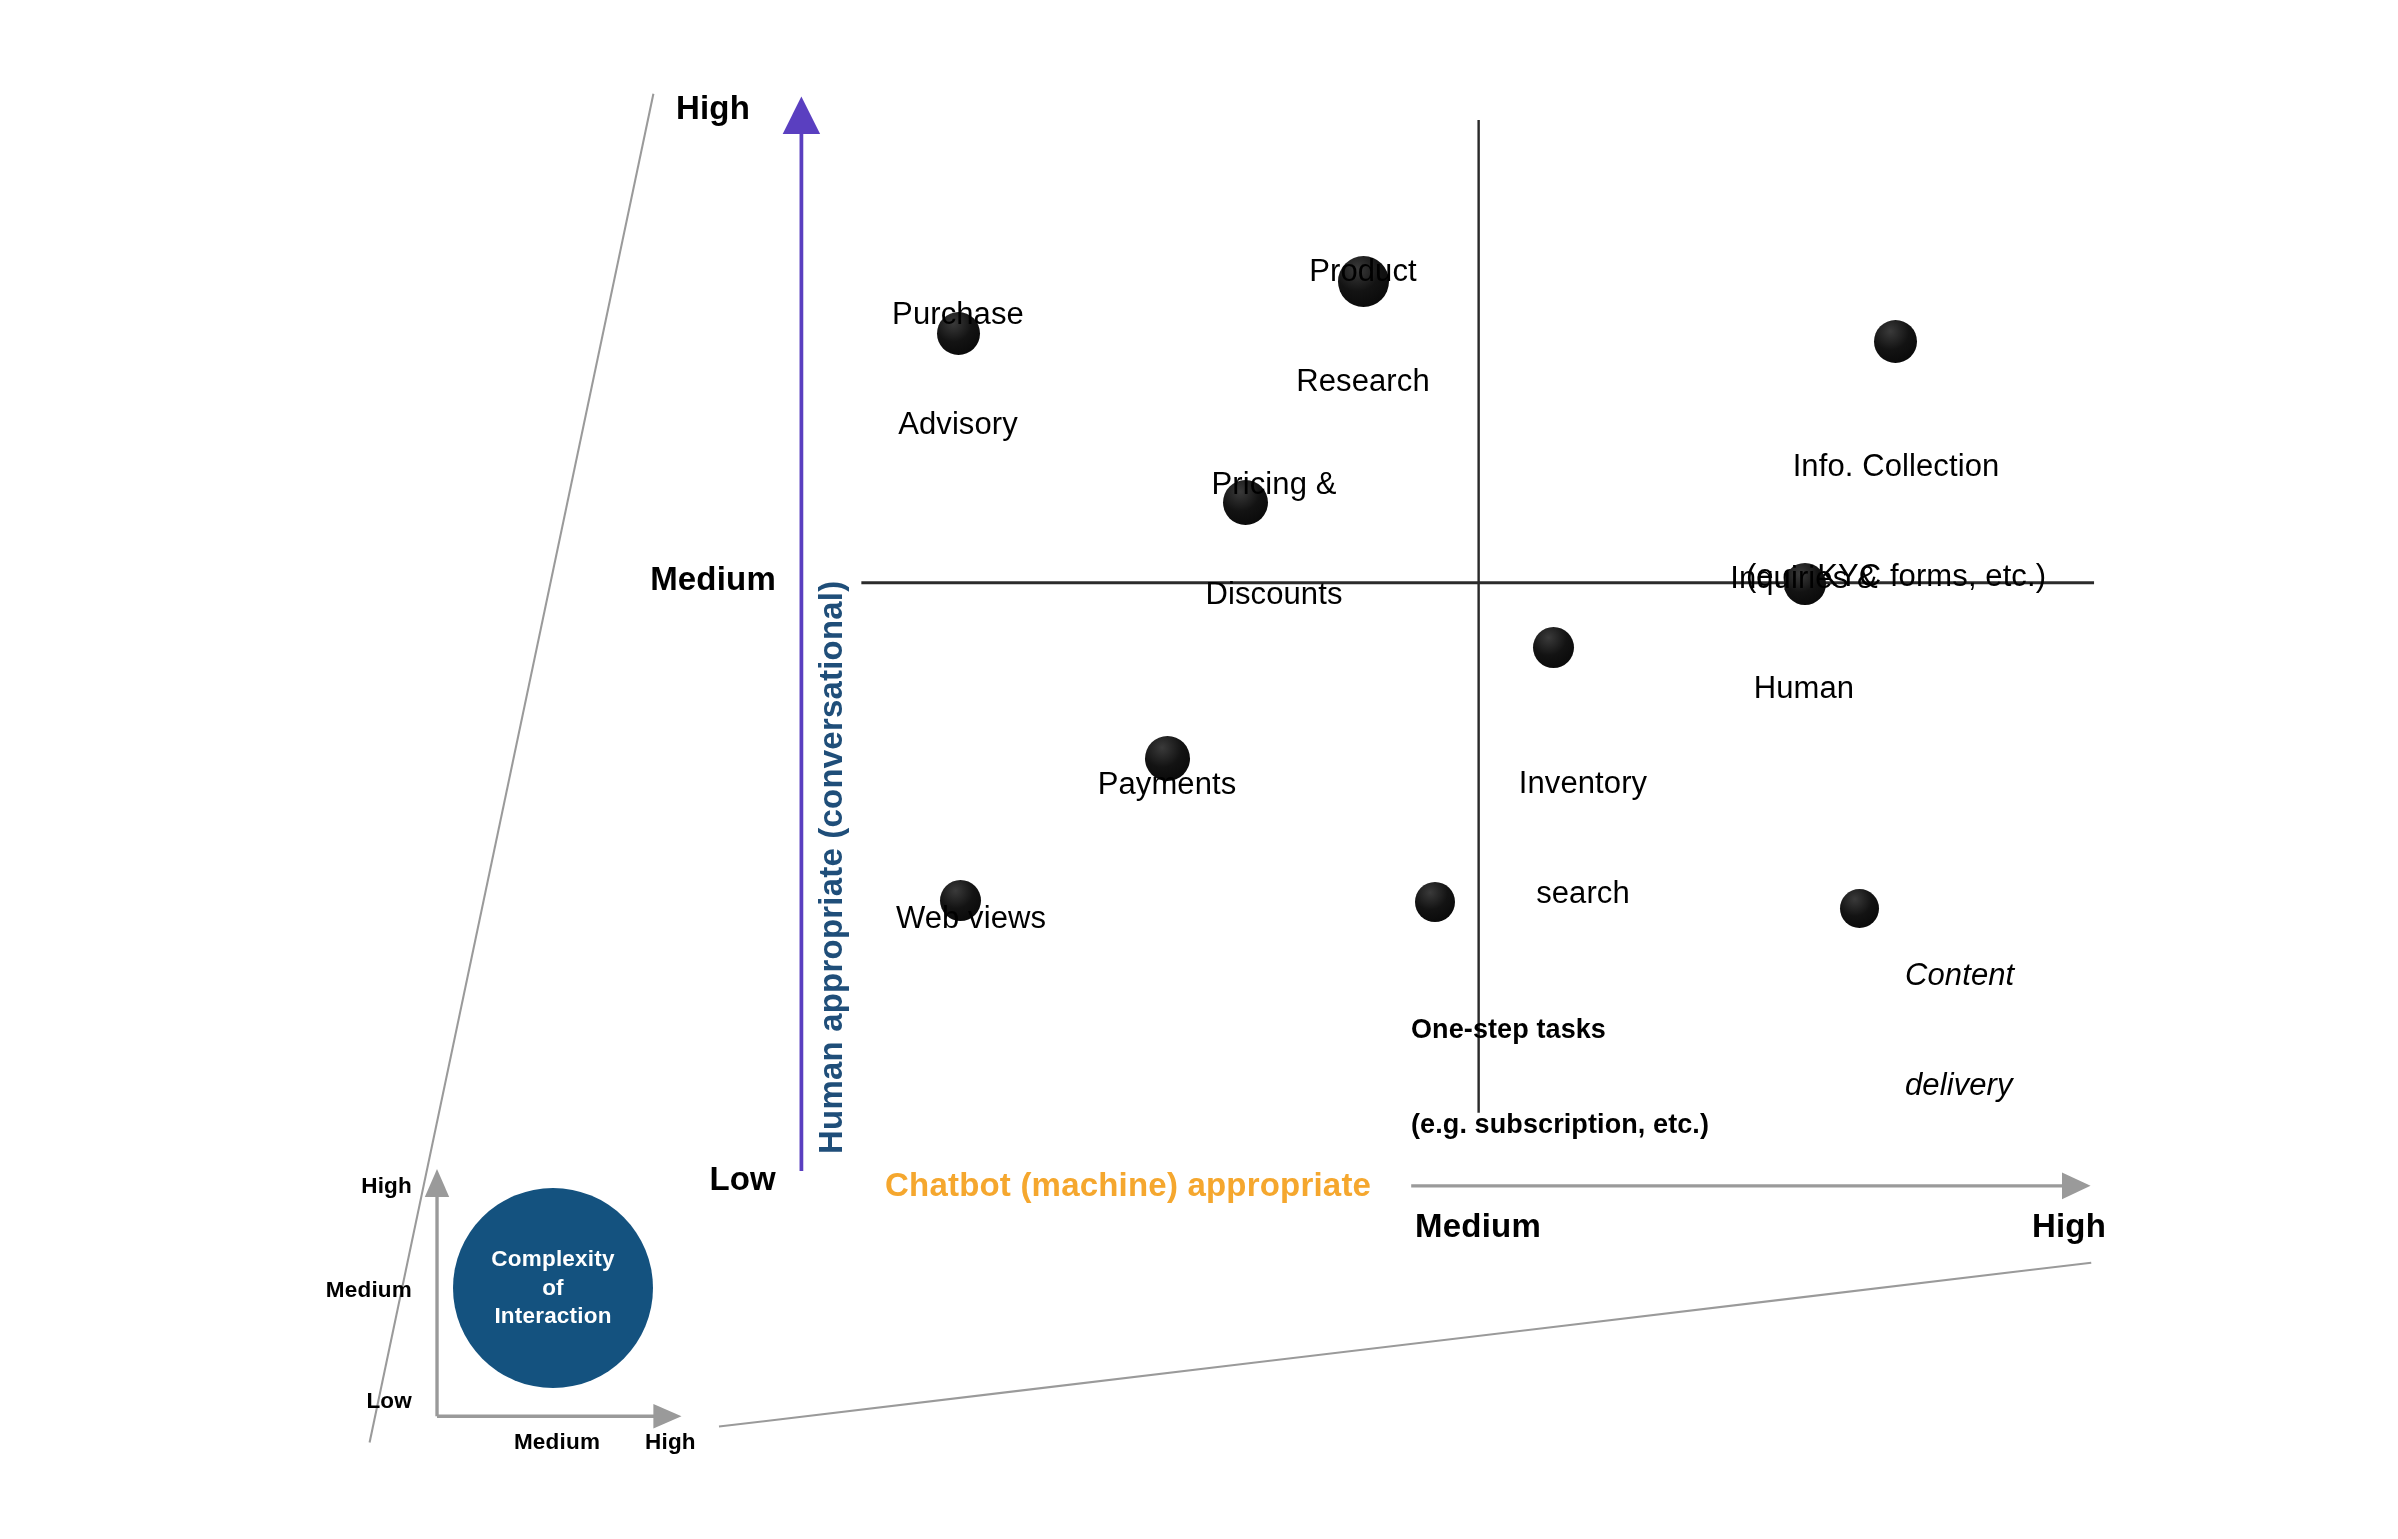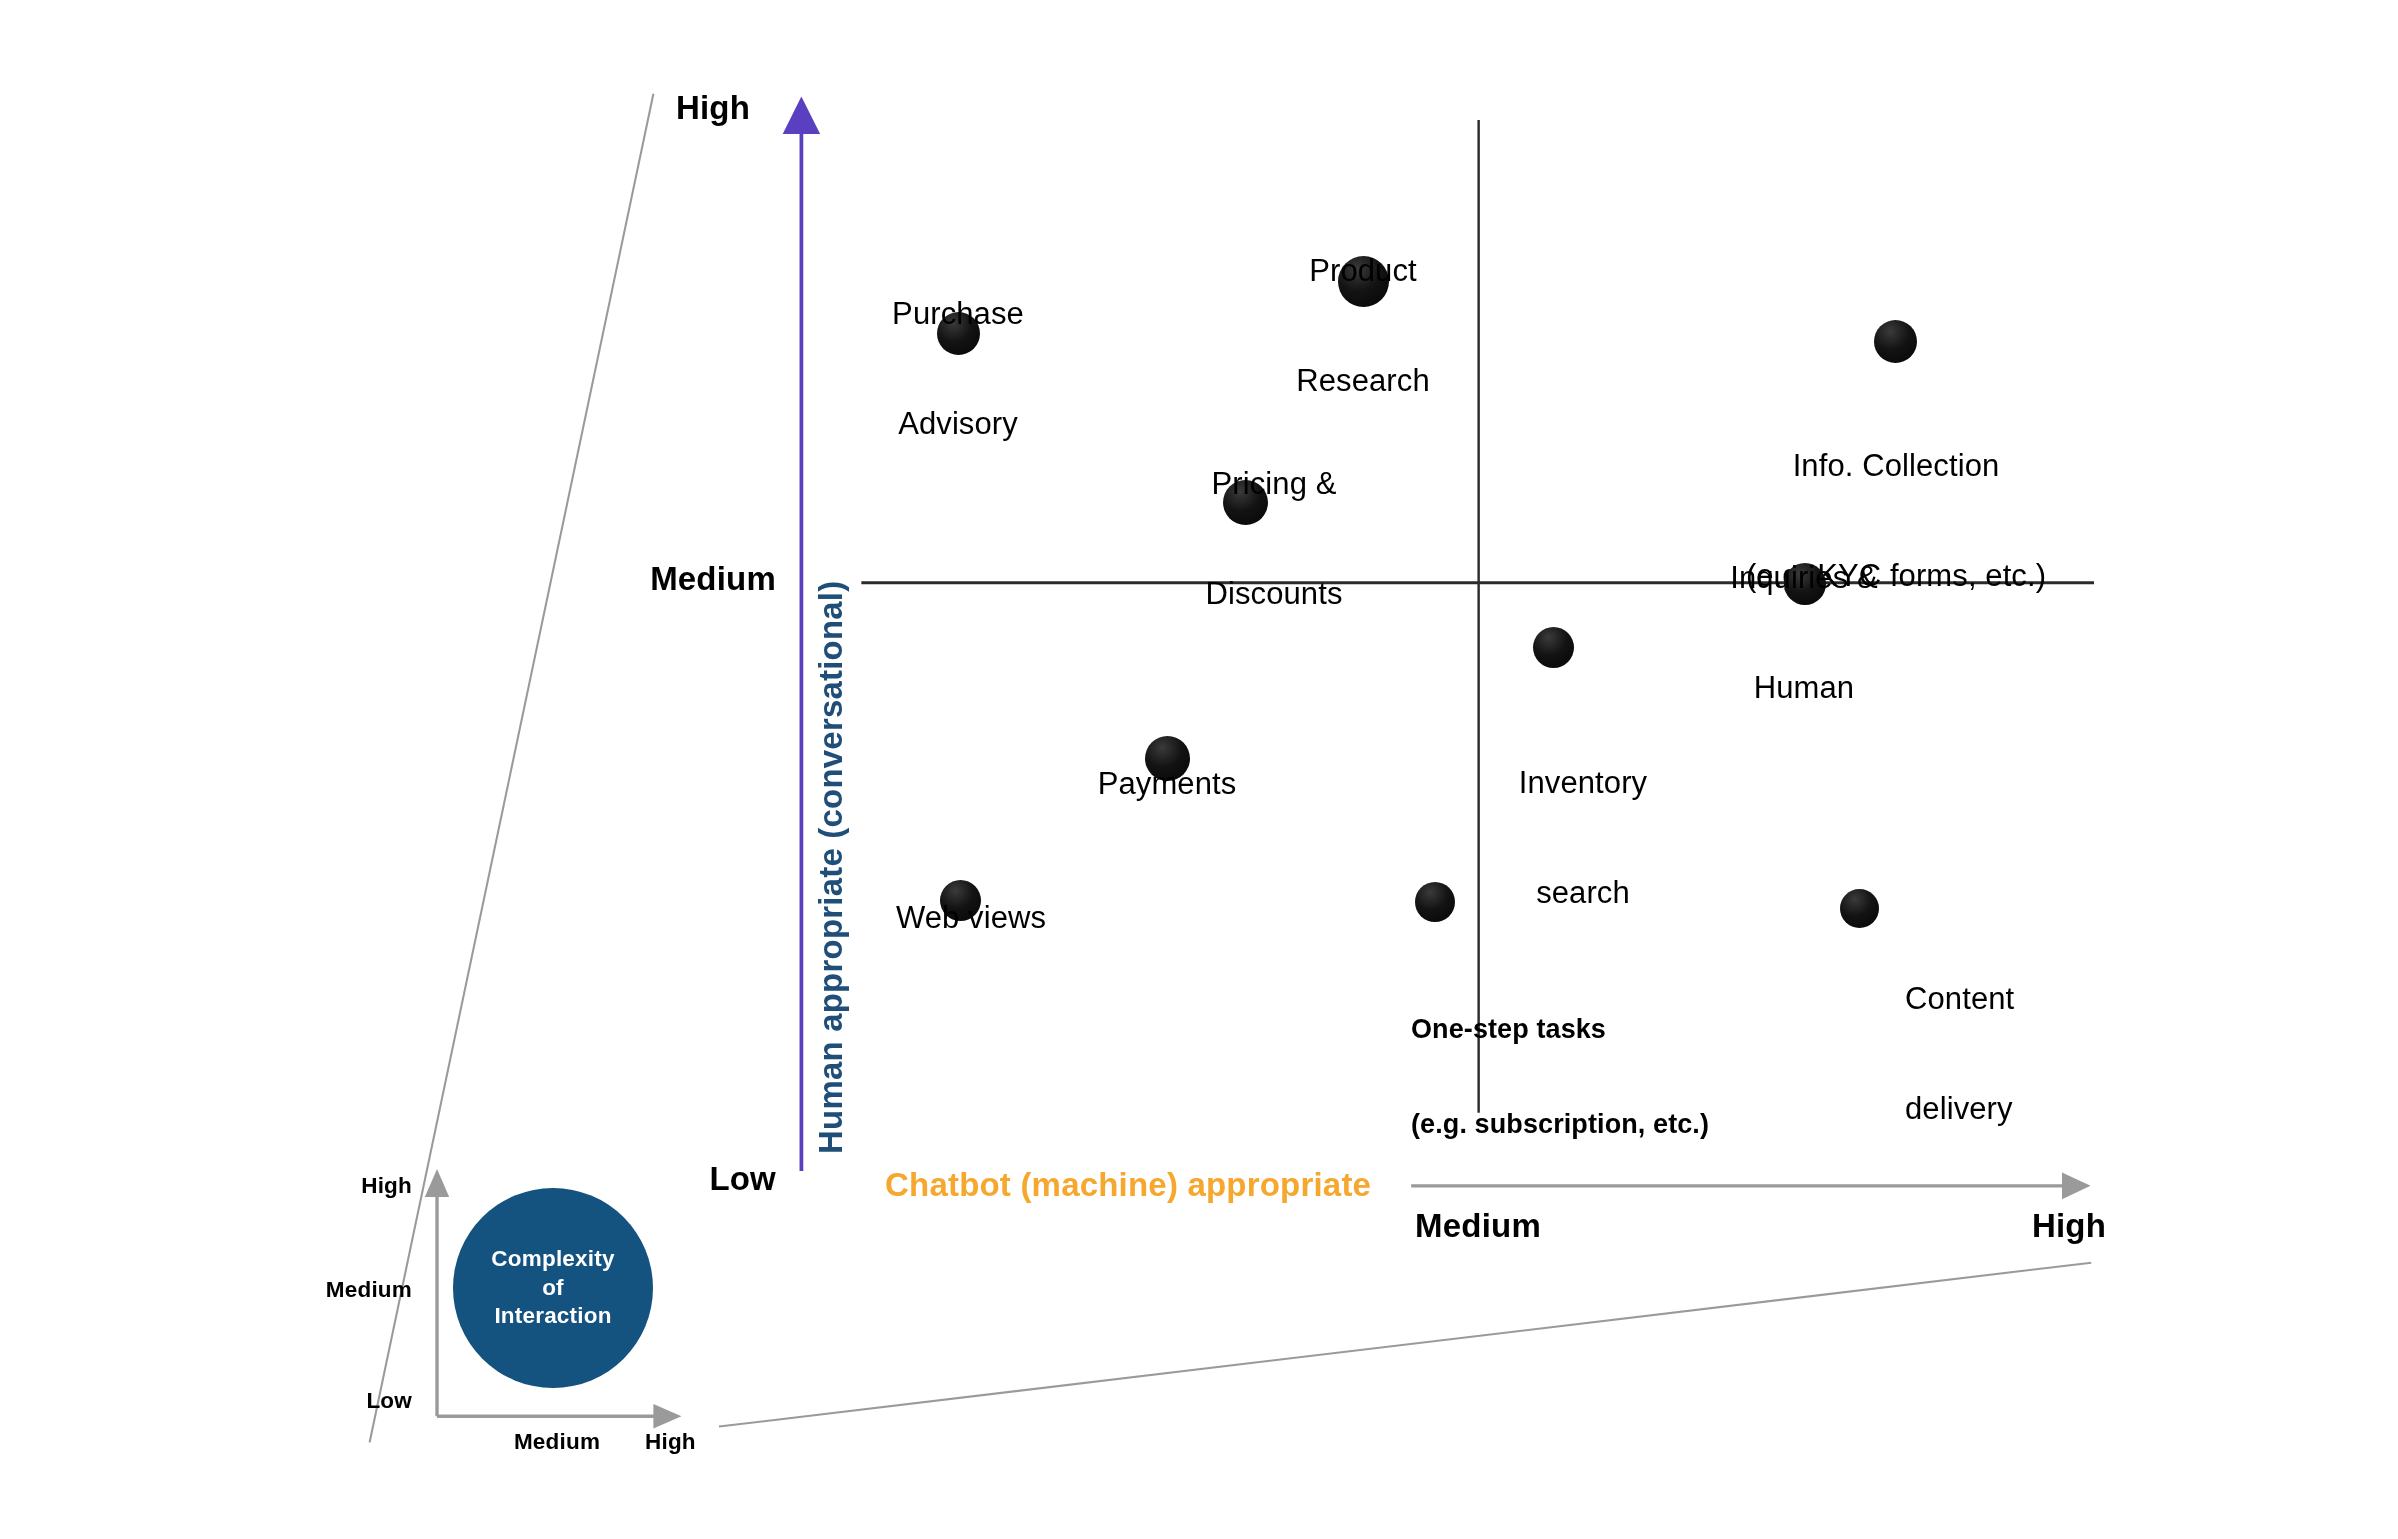--- a/index.html
+++ b/index.html
@@ -181,21 +181,21 @@
     <div>Web views</div>
   </div>
 
   <div class="dot" style="left:1415px; top:882px; width:40px; height:40px;"></div>
   <div class="lbl bubble-label bold ta-left" style="left:1411px; top:950px;">
     <div>One-step tasks</div>
     <div>(e.g. subscription, etc.)</div>
   </div>
 
   <div class="dot" style="left:1840px; top:889px; width:39px; height:39px;"></div>
-  <div class="lbl bubble-label ta-left" style="left:1905px; top:908px;">
+  <div class="lbl bubble-label ta-left" style="left:1905px; top:884px;font-style:italic;">
     <div>Content</div>
     <div>delivery</div>
   </div>
 
   <div class="legend-bubble" style="left:453px; top:1188px; width:200px; height:200px; background:#14527F;">
     <div>
       <div>Complexity</div>
       <div>of</div>
       <div>Interaction</div>
     </div>

